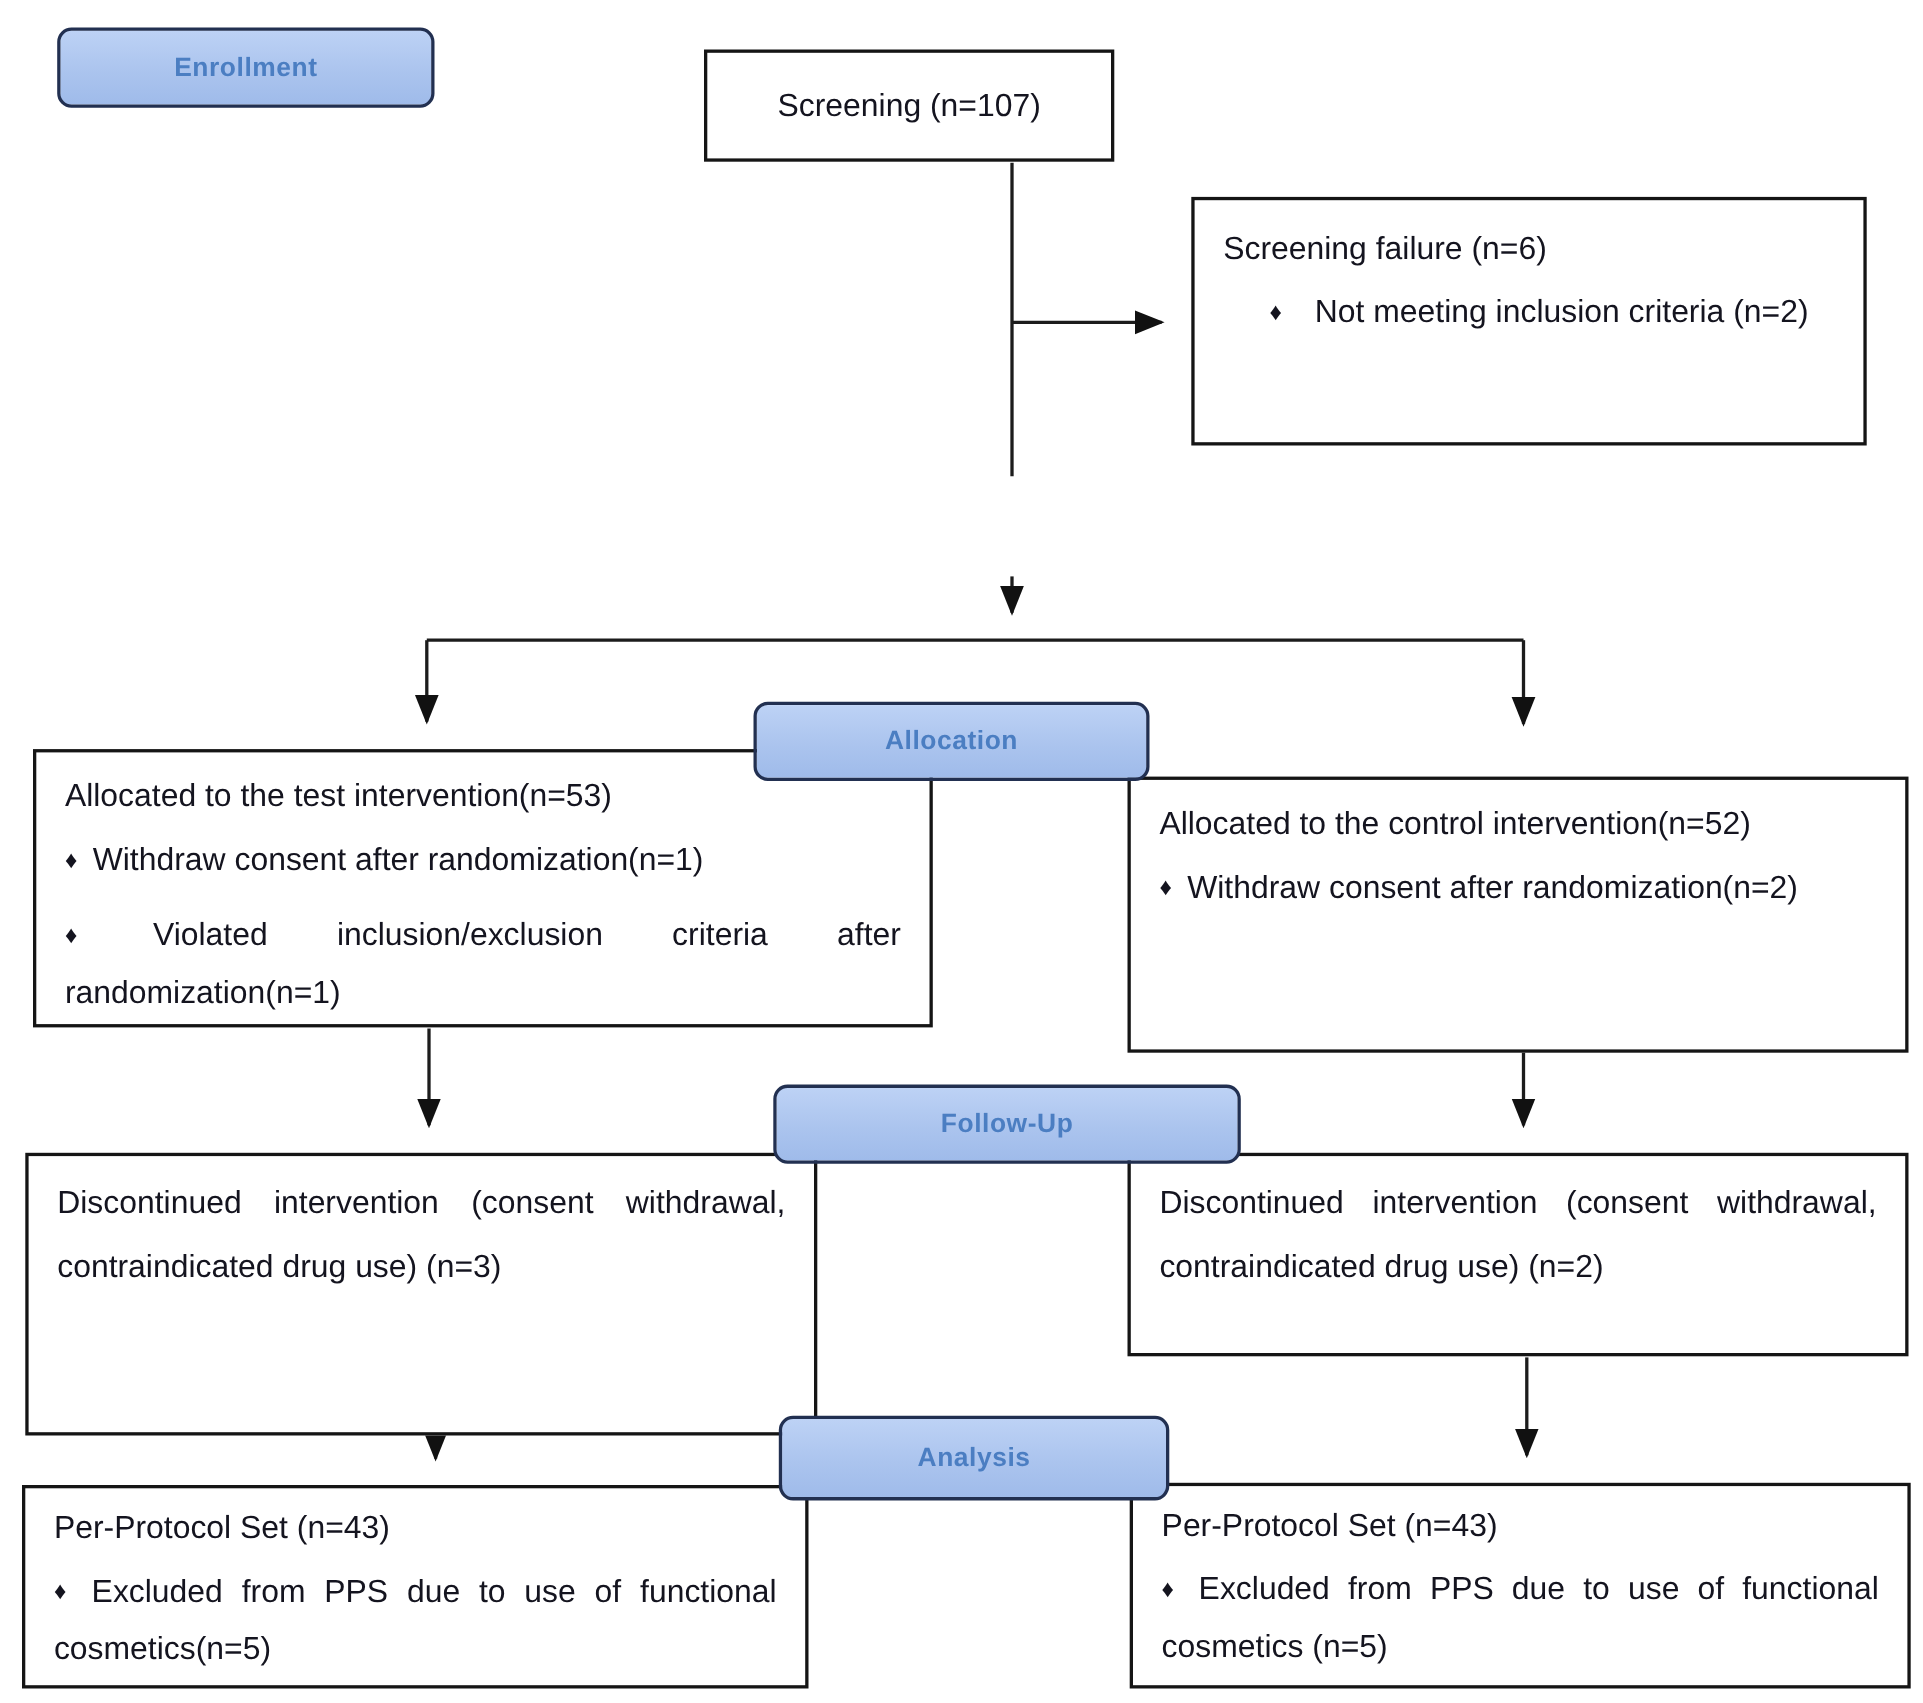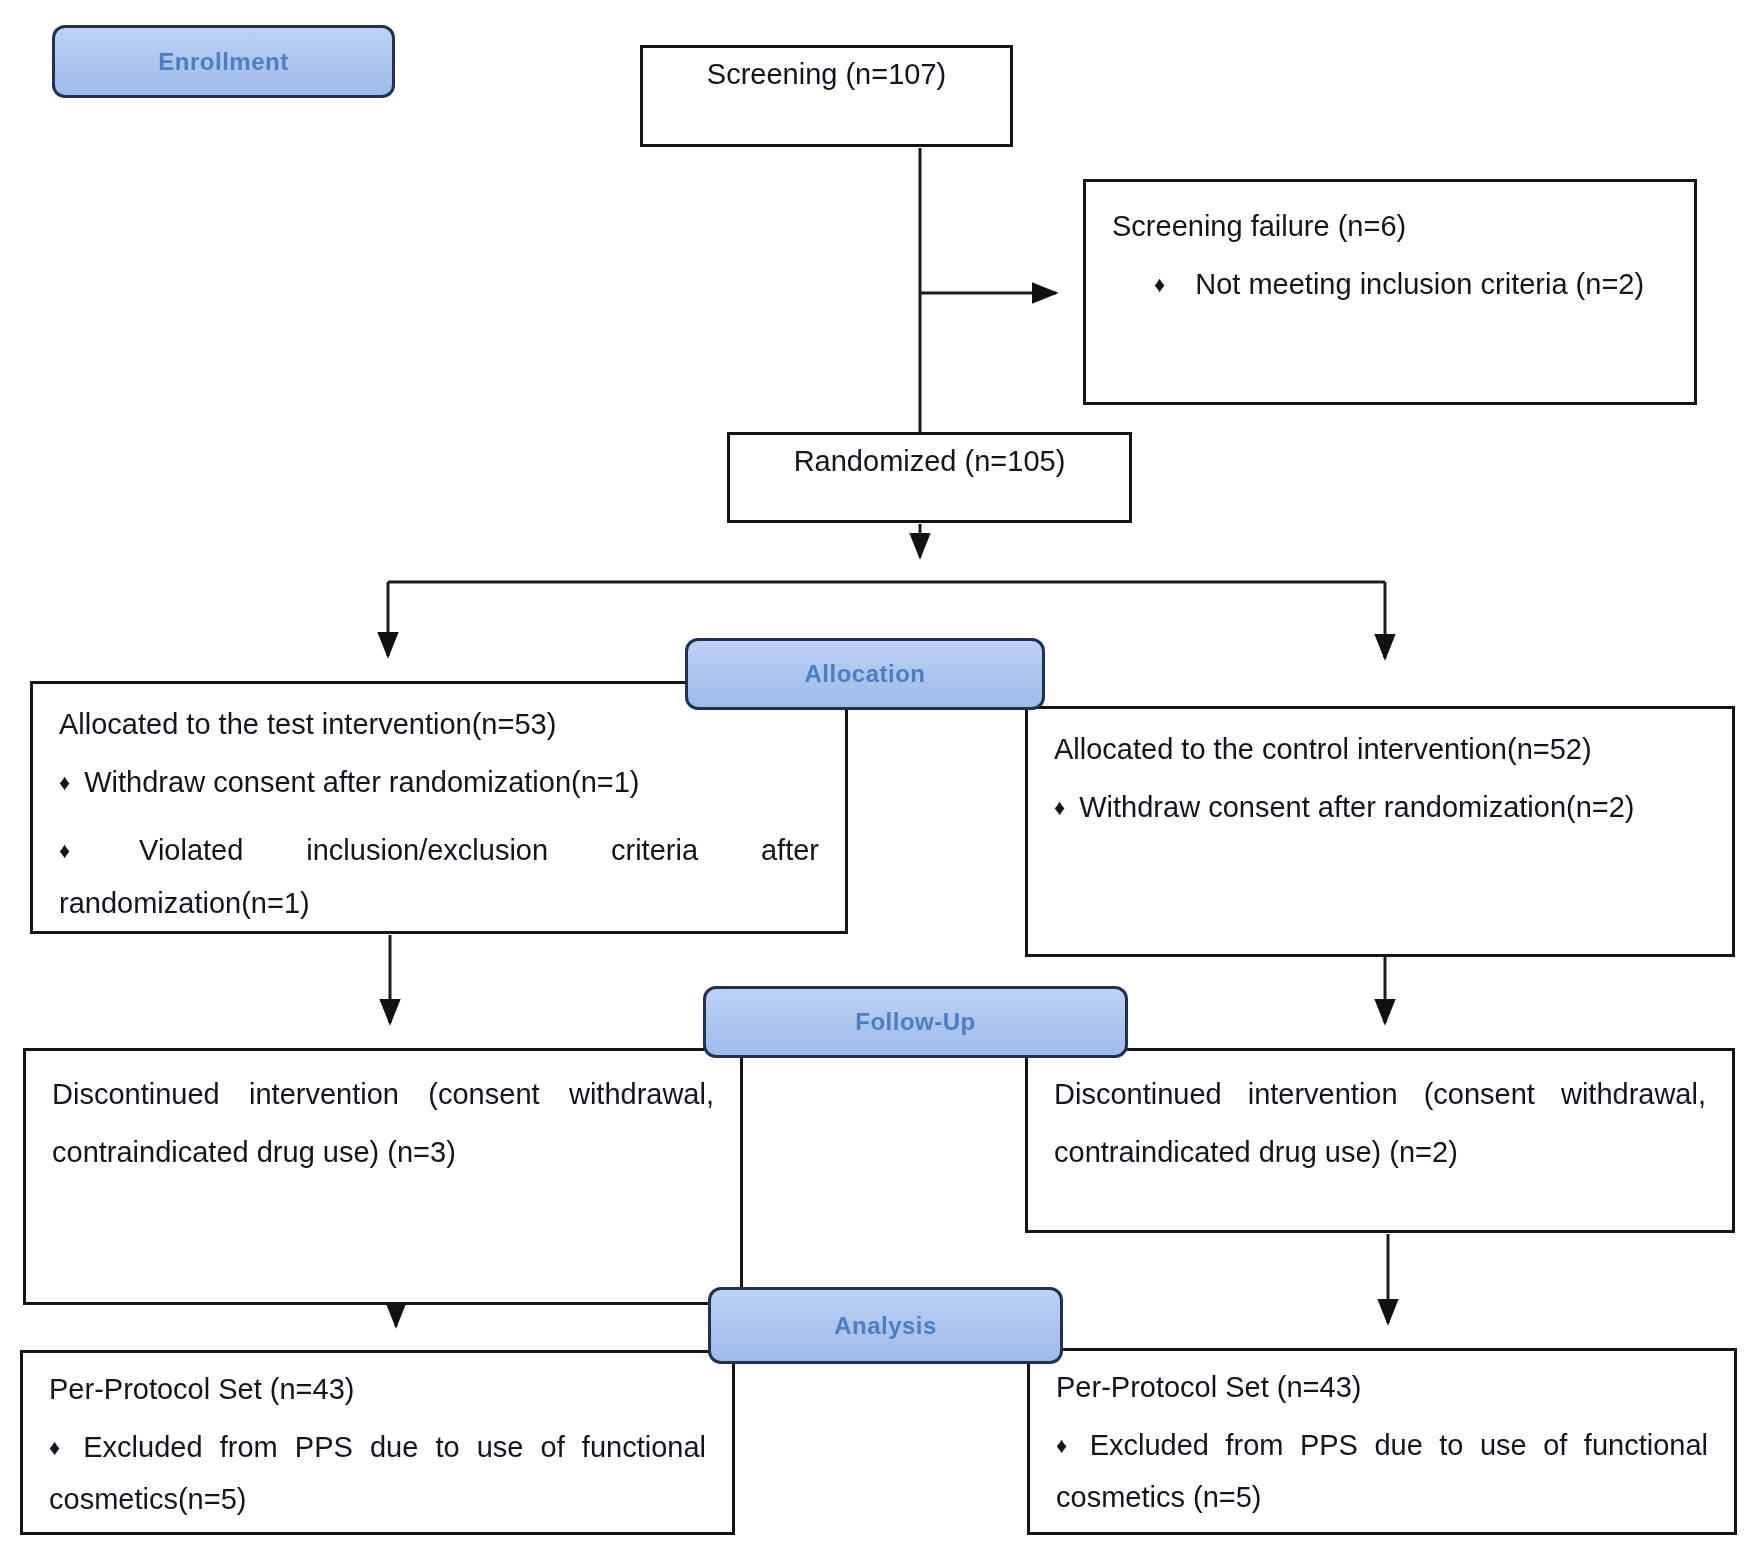--- a/index.html
+++ b/index.html
@@ -19,21 +19,21 @@
   }
   .canvas{position:relative;width:1748px;height:1548px;overflow:hidden;background:#fff;}
   svg.connectors{position:absolute;left:0;top:0;z-index:2;}
   .box{
     position:absolute;background:#fff;border:3px solid var(--box-border);
     font-size:29px;line-height:1.8;color:var(--box-text);z-index:3;
   }
   .pad{padding:14px 26px;}
   .padtall{padding:18px 26px;}
   .padtight{padding:10px 26px 8px 26px;}
-  .centered{display:flex;align-items:flex-start;justify-content:center;text-align:center;}
+  .centered{display:flex;align-items:center;justify-content:center;text-align:center;}
   .bline{margin-top:6px;text-align:justify;}
   .bline.gap{margin-top:16px;}
   .jtext{text-align:justify;}
   .marker{font-size:22px;vertical-align:2px;margin-right:14px;}
   .marker.indent{margin-left:42px;margin-right:30px;}
   .badge{
     position:absolute;z-index:5;
     background:linear-gradient(180deg,#bdd2f5 0%,var(--badge-fill) 55%,#9fbbea 100%);
     border:3px solid var(--badge-border);border-radius:13px;
     color:var(--badge-text);font-weight:bold;font-size:24px;
@@ -86,23 +86,20 @@
     <div>Screening (n=107)</div>
   </div>
 
   <div class="box padtall" style="left:1083px;top:179px;width:614px;height:226px;">
     <div>Screening failure (n=6)</div>
     <div class="bline">
       <span class="marker indent">♦</span><span>Not meeting inclusion criteria (n=2)</span>
     </div>
   </div>
 
-  <div class="box centered" style="left:727px;top:432px;width:405px;height:91px;">
-    <div>Randomized (n=105)</div>
-  </div>
 
   <div class="box pad" style="left:30px;top:681px;width:818px;height:253px;">
     <div>Allocated to the test intervention(n=53)</div>
     <div class="bline">
       <span class="marker">♦</span><span>Withdraw consent after randomization(n=1)</span>
     </div>
     <div class="bline gap">
       <span class="marker">♦</span><span>Violated inclusion/exclusion criteria after randomization(n=1)</span>
     </div>
   </div>

